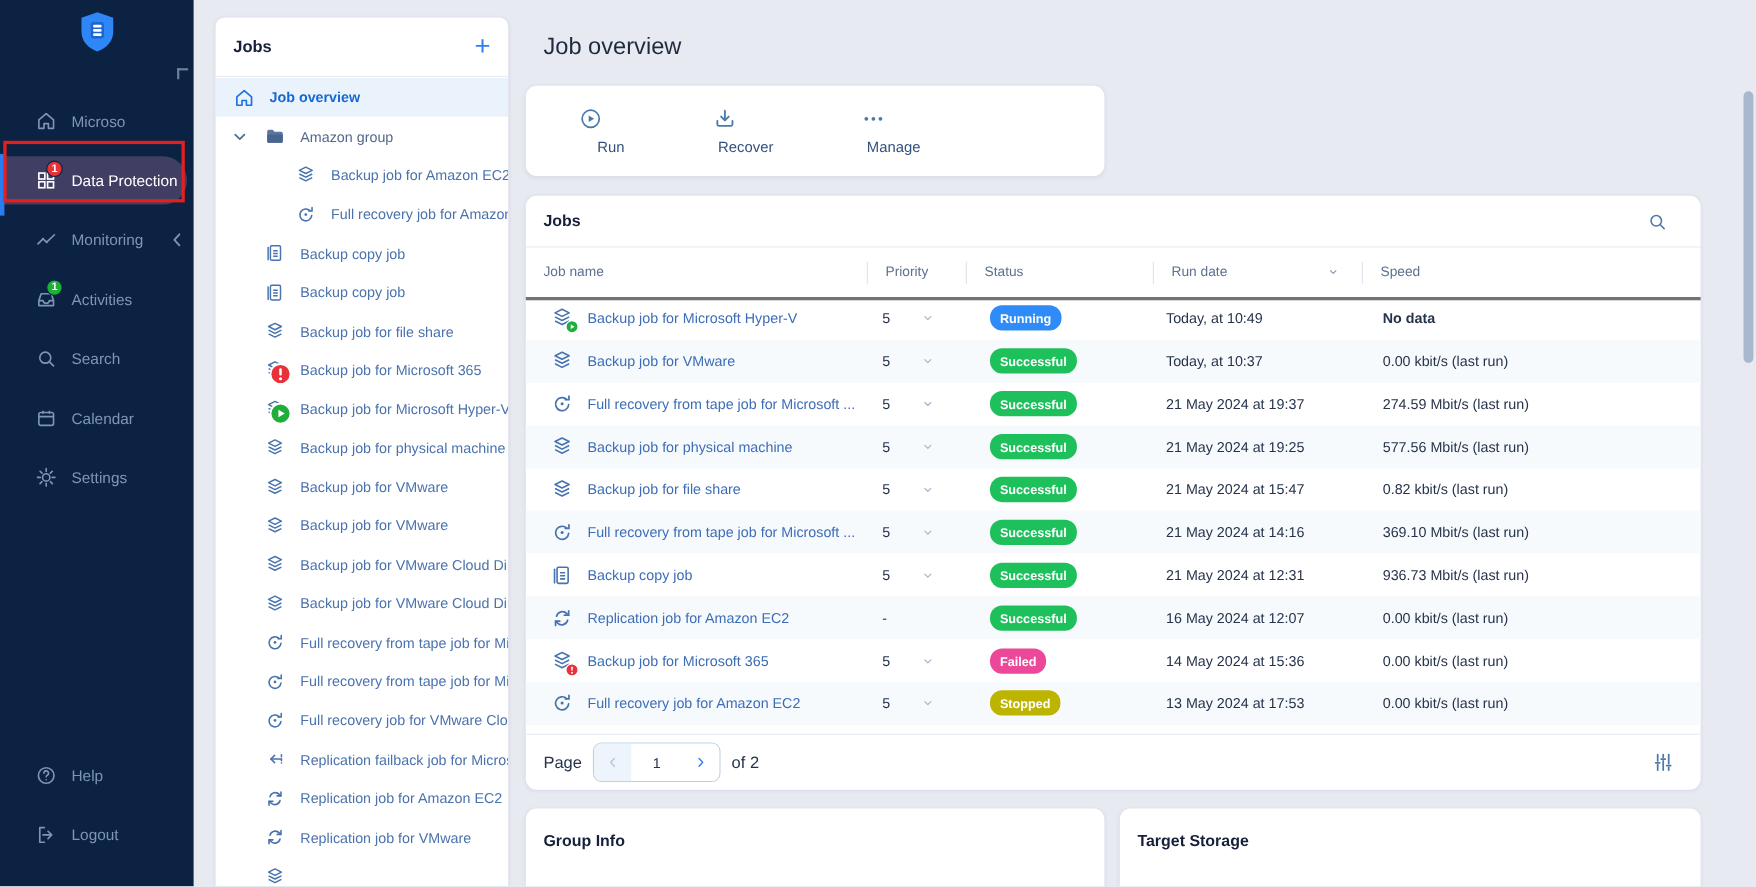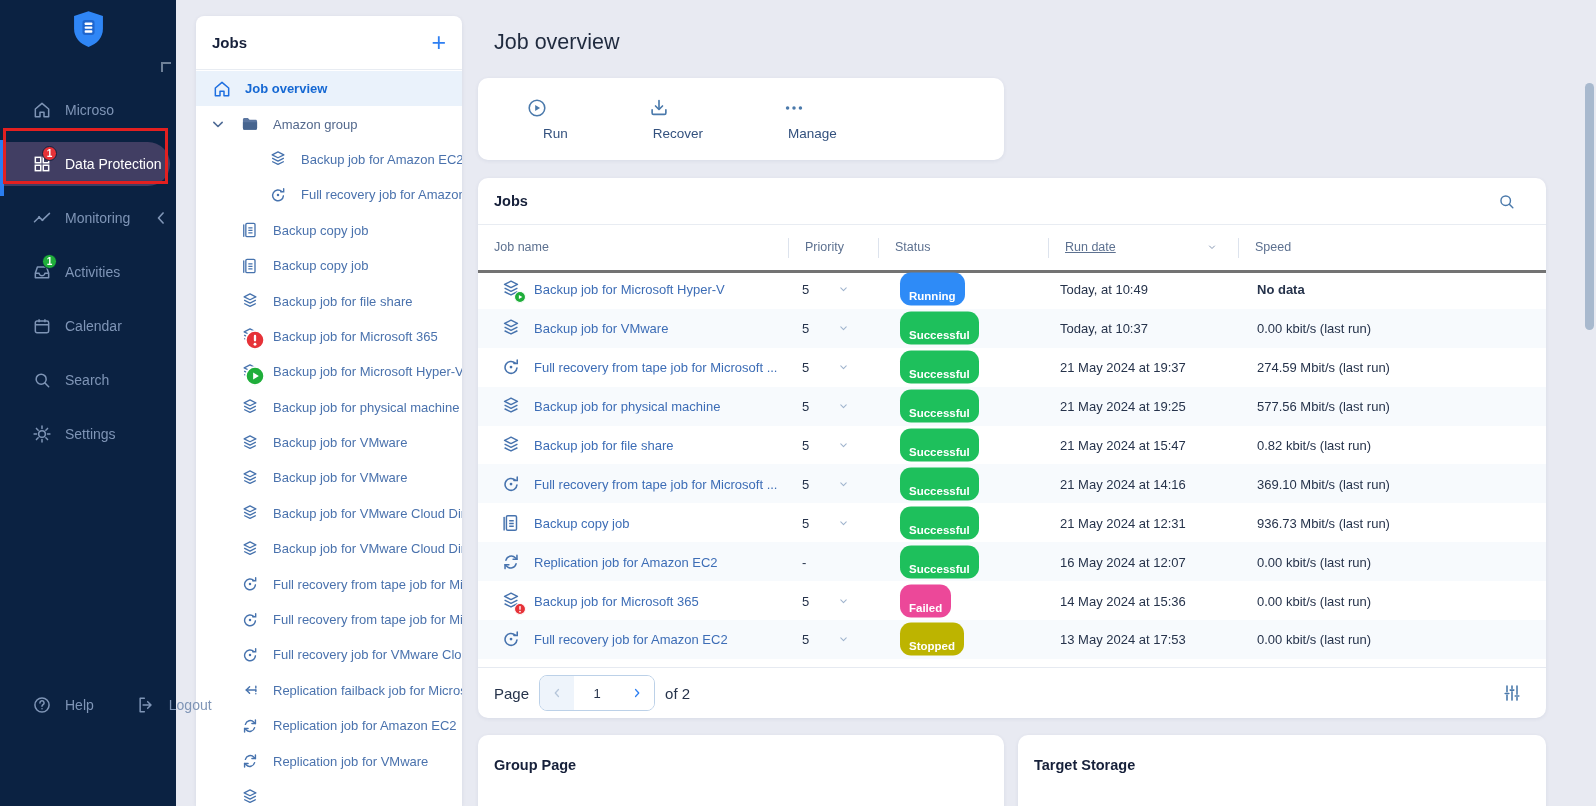--- a/index.html
+++ b/index.html
@@ -7,21 +7,21 @@
        font-family:"Liberation Sans",sans-serif;-webkit-font-smoothing:antialiased;}
   .icon{display:block;}
   .icon svg{width:100%;height:100%;display:block;}
 
   
   .sidebar{position:absolute;left:0;top:0;width:176px;height:806px;background:#0b2242;z-index:2;}
   .logo{position:absolute;left:72px;top:9px;width:33px;height:40px;}
   .corner-mark{position:absolute;left:161px;top:62px;width:8px;height:8px;
        border-top:2px solid #6e8097;border-left:2px solid #6e8097;}
   .nav{position:absolute;left:0;top:88px;width:176px;display:flex;flex-direction:column;gap:10px;}
-  .nav-footer{position:absolute;left:0;top:683px;width:176px;display:flex;flex-direction:row;gap:10px;text-align:right;}
+  .nav-footer{position:absolute;left:0;top:683px;width:176px;display:flex;flex-direction:column;gap:10px;text-align:right;}
   .nav-item{position:relative;height:44px;display:flex;align-items:center;padding-left:32px;gap:13px;
        color:#7f95b6;font-size:14px;cursor:pointer;box-sizing:border-box;}
   .nav-item .icon{width:20px;height:20px;color:#7f95b6;}
   .nav-item.active{background:#413e63;color:#fff;border-radius:0 22px 22px 0;width:170px;}
   .nav-item.active .icon{color:#fff;}
   .nav-item.active::before{content:"";position:absolute;left:0;top:-2px;height:56px;width:4px;background:#2a7df0;}
   .nav-icon-wrap{position:relative;width:20px;height:20px;flex:none;}
   .mini-badge{position:absolute;top:-8px;left:10px;min-width:15px;height:15px;border-radius:8px;
        font-size:10px;font-weight:700;color:#fff;display:flex;align-items:center;justify-content:center;
        padding:0 3px;box-sizing:border-box;border:1.5px solid #0b2242;}
@@ -64,36 +64,36 @@
   .action-btn .icon{width:22px;height:22px;color:#4a79ab;}
   .action-label{font-size:13.5px;color:#33517e;padding-left:37px;}
 
   .jobs-card{position:absolute;left:478px;top:178px;width:1068px;height:540px;}
   .jobs-head{height:47px;display:flex;align-items:center;justify-content:space-between;
        padding:0 30px 0 16px;border-bottom:1px solid #e8ecf2;box-sizing:border-box;}
   .jobs-title{font-size:14.5px;font-weight:700;color:#16203a;}
   .search-ic{width:19px;height:19px;color:#4a79ab;cursor:pointer;}
   .thead{position:absolute;left:0;top:48px;width:100%;height:44px;border-bottom:3px solid #737373;}
   .th{position:absolute;top:14px;font-size:12.5px;color:#5d7190;}
-  .th.c0{left:16px;}.th.c1{left:327px;}.th.c2{left:417px;}.th.c3{left:587px;text-decoration:underline;}.th.c4{left:777px;}
+  .th.c0{left:16px;}.th.c1{left:327px;}.th.c2{left:417px;}.th.c3{left:587px;}.th.c4{left:777px;}
   .vdiv{position:absolute;top:12px;width:1px;height:20px;background:#dde3ed;}
   .vd0{left:310px;}.vd1{left:400px;}.vd2{left:570px;}.vd3{left:760px;}
   .sort{position:absolute;left:728px;top:15px;width:12px;height:12px;color:#8798b3;cursor:pointer;}
   .tbody{position:absolute;top:92px;left:0;width:100%;}
   .trow{position:relative;height:38.9px;cursor:pointer;}
   .trow:nth-child(even){background:#f7fafd;}
   .cell{position:absolute;top:50%;transform:translateY(-50%);font-size:13px;color:#26334b;}
   .icon-cell{left:22px;width:22px;height:22px;color:#4773ae;}
   .icon-cell .icon{width:22px;height:22px;}
   .icon-cell .job-badge{right:-4px;bottom:-3px;width:12px;height:12px;}
   .name{left:56px;width:248px;color:#3d6db6;white-space:nowrap;overflow:hidden;}
   .prio{left:324px;display:flex;align-items:center;gap:28px;}
   .pchev2{width:13px;height:13px;color:#9fb3cd;display:block;}
   .status-cell{left:422px;}
-  .pill{display:inline-block;padding:17px 9px 4px;border-radius:11px;color:#fff;font-size:11.5px;font-weight:700;}
+  .pill{display:inline-block;padding:7px 9px 4px;border-radius:11px;color:#fff;font-size:11.5px;font-weight:700;}
   .rdate{left:582px;}
   .speed{left:779px;}
   .speed.bold{font-weight:700;}
   .pager-row{position:absolute;left:0;bottom:0;width:100%;height:51px;border-top:1px solid #e6eaf1;
        display:flex;align-items:center;padding:0 24px 0 16px;gap:10px;box-sizing:border-box;}
   .pager-label,.of-label{font-size:15px;color:#26334b;}
   .pager{display:flex;align-items:stretch;height:34px;border:1px solid #bcd1e8;border-radius:8px;overflow:hidden;}
   .pseg{display:flex;align-items:center;justify-content:center;cursor:pointer;}
   .pseg.left{width:34px;background:#eef4fb;color:#b6c6da;}
   .pseg.num{width:46px;font-size:13px;color:#26334b;background:#fff;cursor:text;}
@@ -175,38 +175,38 @@
                 <path d="M4 13.5h4.5c.3 1.8 1.7 3 3.5 3s3.2-1.2 3.5-3H20"></path>
               </svg>
             </span>
             <span class="mini-badge green">1</span>
           </span>
           <span class="nav-label">Activities</span>
         </div>
         <div class="nav-item">
           <span class="nav-icon-wrap">
             <span class="icon">
+              <svg viewBox="0 0 24 24" fill="none" stroke="currentColor" stroke-width="1.8" stroke-linecap="round">
+                <circle cx="11" cy="11" r="6"></circle>
+                <path d="M15.6 15.6 20 20"></path>
+              </svg>
+            </span>
+          </span>
+          <span class="nav-label">Search</span>
+        </div>
+        <div class="nav-item">
+          <span class="nav-icon-wrap">
+            <span class="icon">
               <svg viewBox="0 0 24 24" fill="none" stroke="currentColor" stroke-width="1.8">
                 <rect x="4" y="6" width="16" height="14" rx="2"></rect>
                 <path d="M4 10.5h16M8.5 4v3.5M15.5 4v3.5"></path>
               </svg>
             </span>
           </span>
           <span class="nav-label">Calendar</span>
-        </div>
-        <div class="nav-item">
-          <span class="nav-icon-wrap">
-            <span class="icon">
-              <svg viewBox="0 0 24 24" fill="none" stroke="currentColor" stroke-width="1.8" stroke-linecap="round">
-                <circle cx="11" cy="11" r="6"></circle>
-                <path d="M15.6 15.6 20 20"></path>
-              </svg>
-            </span>
-          </span>
-          <span class="nav-label">Search</span>
         </div>
         <div class="nav-item">
           <span class="nav-icon-wrap">
             <span class="icon">
               <svg viewBox="0 0 24 24" fill="none" stroke="currentColor" stroke-width="1.8" stroke-linecap="round">
                 <circle cx="12" cy="12" r="4"></circle>
                 <path d="M12 2.5v3M12 18.5v3M2.5 12h3M18.5 12h3M5.3 5.3l2.1 2.1M16.6 16.6l2.1 2.1M18.7 5.3l-2.1 2.1M7.4 16.6l-2.1 2.1"></path>
               </svg>
             </span>
           </span>
@@ -843,21 +843,21 @@
       <span class="sliders-ic icon">
         <svg viewBox="0 0 24 24" fill="none" stroke="currentColor" stroke-width="1.9" stroke-linecap="round">
             <path d="M6 3.5v7M6 14.5v6M12 3.5v3M12 10.5v10M18 3.5v10M18 17.5v3"></path>
             <path d="M3.8 12.5h4.4M9.8 8.5h4.4M15.8 15.5h4.4"></path>
           </svg>
       </span>
     </footer>
   </section>
 
   <section class="card info-card left">
-    <h2>Group Page</h2>
+    <h2>Group Info</h2>
   </section>
   <section class="card info-card right">
     <h2>Target Storage</h2>
   </section>
 
   <div class="scrollbar">
     <div class="thumb"></div>
   </div>
 
 </div>

